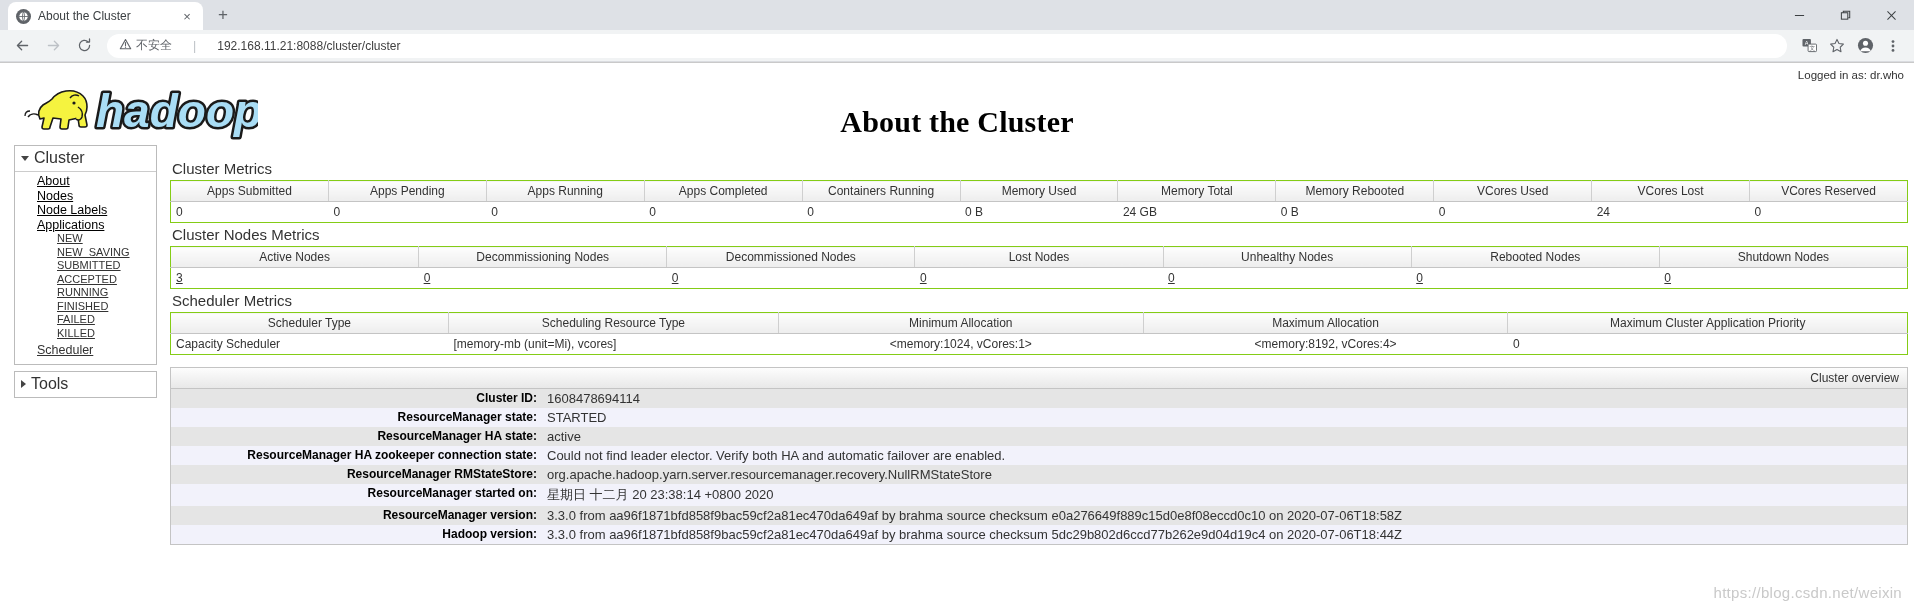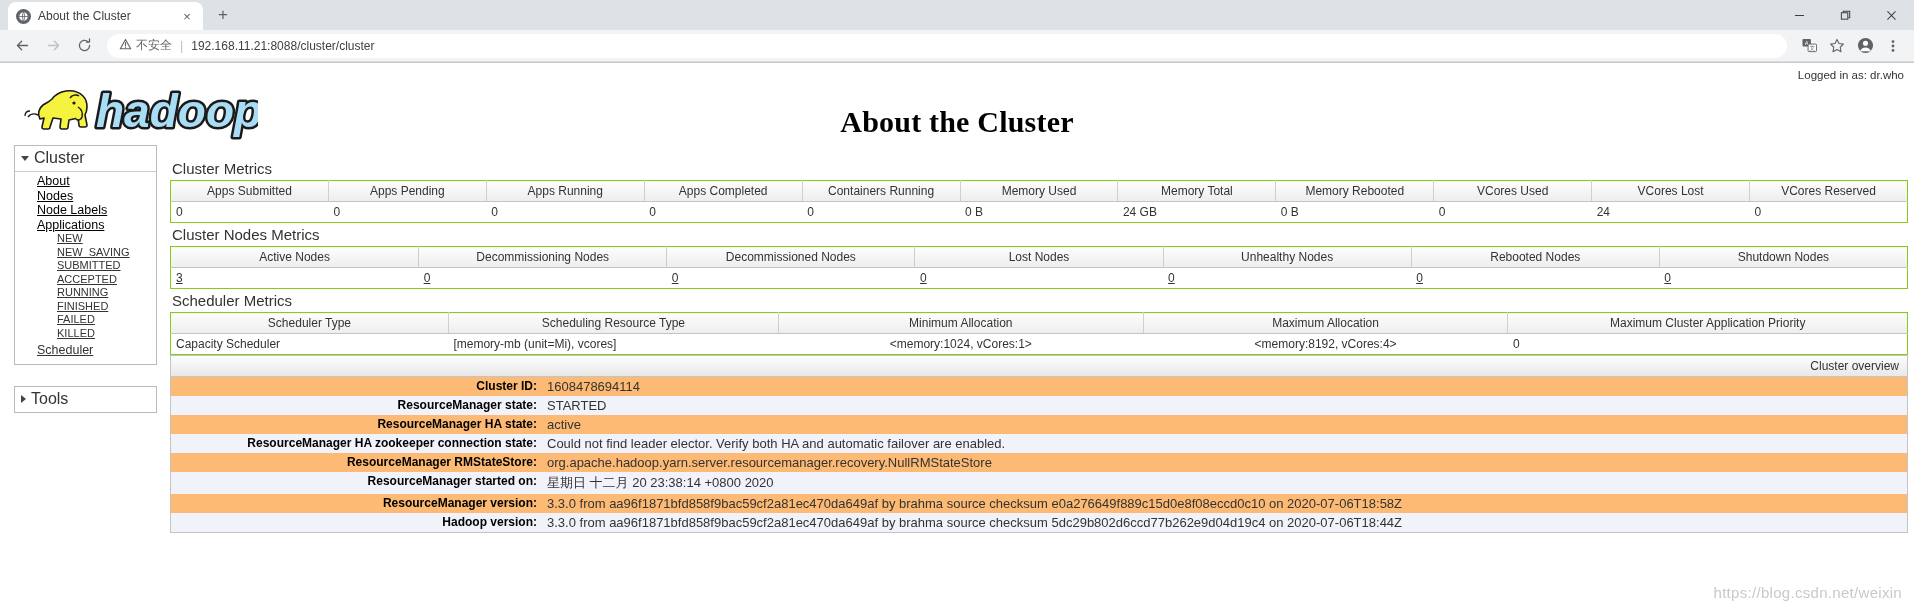--- a/index.html
+++ b/index.html
@@ -86,21 +86,21 @@
   .nav-btn.disabled { color:#bdc1c6; }
   .omnibox {
     flex:1 1 auto;
     height:24px;
     background:#ffffff;
     border-radius:13px;
     margin:0 6px 0 6px;
     display:flex;
     align-items:center;
     padding:0 12px;
-    gap:6px;
+    gap:19px;
     font-size:12.5px;
     color:#202124;
   }
   .not-secure {
     display:flex; align-items:center; gap:4px;
     color:#5f6368; font-size:12px;
   }
   .omnibox-sep { color:#bdc1c6; padding:0 2px; }
   .omnibox-url { color:#404040; font-size:12px; }
   .tb-icons { display:flex; align-items:center; gap:2px; }
@@ -147,21 +147,21 @@
 
   
   .sidebar {
     position:absolute;
     left:14px; top:82px;
     width:143px;
   }
   .nav-block {
     border:1px solid #bbb;
     background:#fff;
-    margin-bottom:21px;
+    margin-bottom:6px;
   }
   .nav-header {
     padding:3px 6px 4px 6px;
     font-size:16px;
     color:#333;
     border-bottom:1px solid #ccc;
     background:#fff;
     display:flex;
     align-items:center;
     gap:5px;
@@ -246,22 +246,22 @@
     overflow:hidden;
   }
   table.metrics td a {
     color:#333;
     text-decoration:underline;
   }
 
   
   .overview-panel {
     border:1px solid #c4c4c4;
-    margin-top:0;
-    background:#fdba74;
+    margin-top:12px;
+    background:#e5e5e5;
   }
   .overview-head {
     background:linear-gradient(to bottom,#fdfdfd 0%,#e8e8e8 100%);
     border-bottom:1px solid #c4c4c4;
     text-align:right;
     padding:3px 8px;
     font-size:12px;
     color:#333;
   }
   table.overview {

